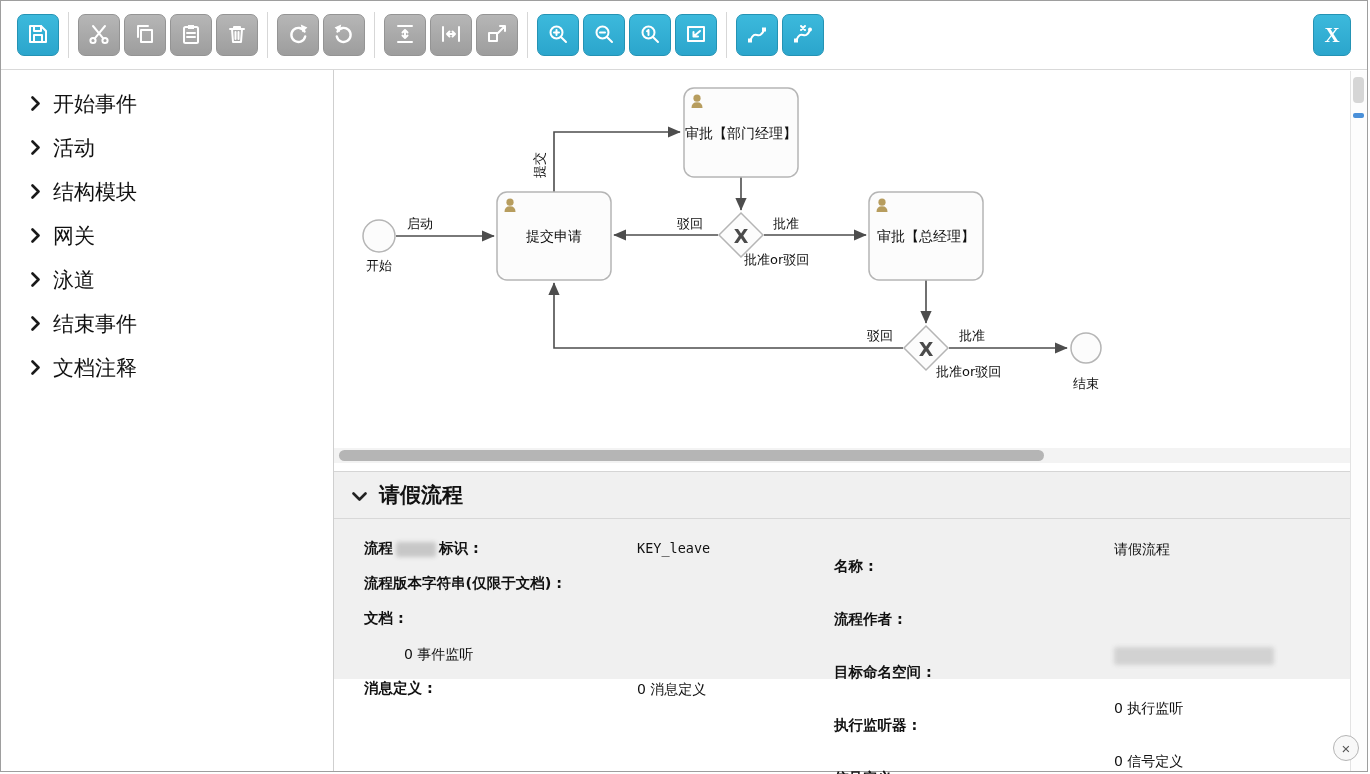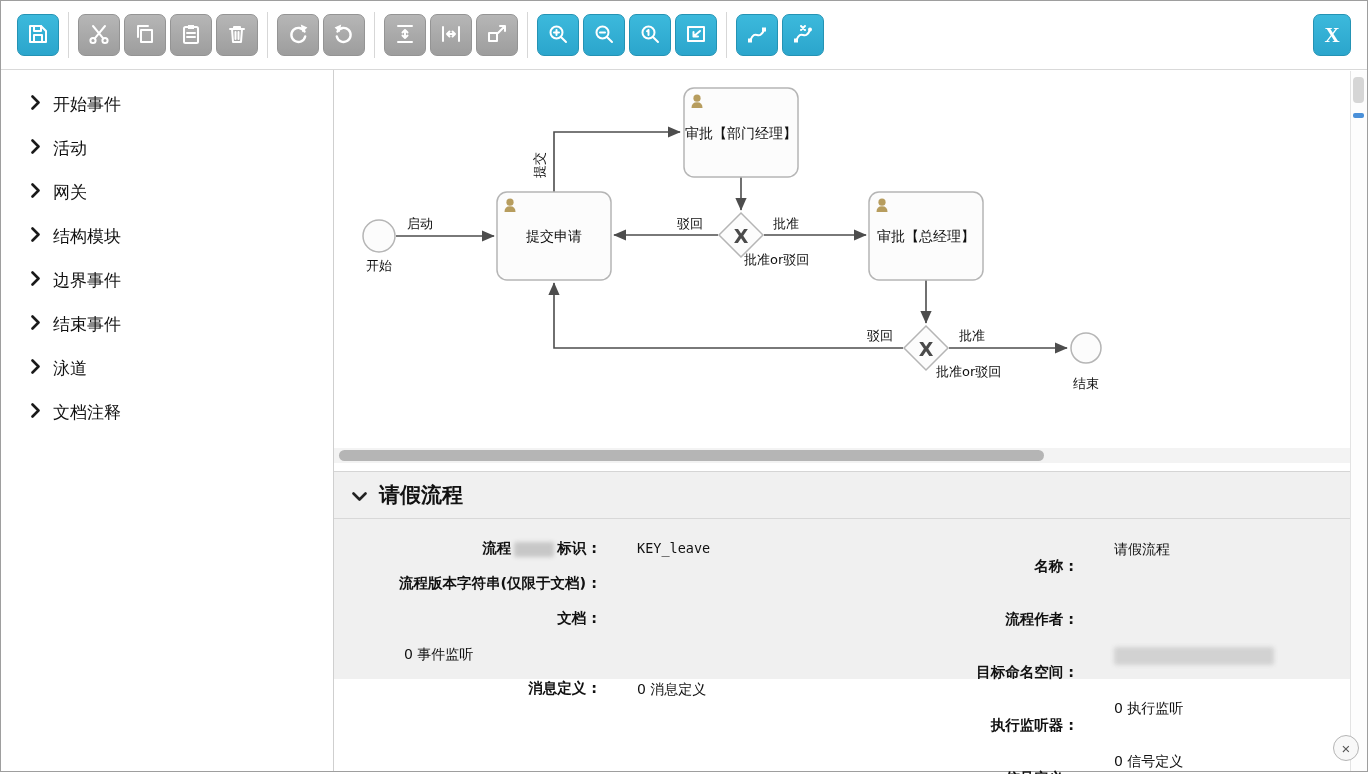--- a/index.html
+++ b/index.html
@@ -11,21 +11,21 @@
   .tbtn{width:42px;height:42px;border-radius:7px;display:flex;align-items:center;justify-content:center;margin:0 2px;padding:0;cursor:pointer;}
   .tbtn.on{background:linear-gradient(#3cb9dc,#2ba5cc);border:1px solid #2493b4;}
   .tbtn.off{background:linear-gradient(#b6b6b6,#9d9d9d);border:1px solid #949494;}
   .tbtn svg{stroke:#fff;fill:none;stroke-width:2;stroke-linecap:round;stroke-linejoin:round;}
   .sep{width:1px;height:46px;background:#d7d7d7;margin:0 7px;}
   .xbtn{margin-left:auto;width:38px;color:#fff;font-family:"Liberation Serif","DejaVu Serif",serif;font-size:21px;font-weight:bold;}
 
   
   .main{display:flex;height:701px;}
   .palette{width:333px;border-right:1px solid #cfcfcf;box-sizing:border-box;padding-top:12px;background:#fff;}
-  .pal-item{display:flex;align-items:center;gap:13px;height:44px;padding-left:30px;font-size:17px;cursor:pointer;}
+  .pal-item{display:flex;align-items:center;gap:13px;height:44px;padding-left:30px;font-size:21px;cursor:pointer;}
   .pal-item svg{stroke:#1a1a1a;fill:none;stroke-width:2.6;stroke-linecap:round;stroke-linejoin:round;flex:0 0 auto;}
   .work{position:relative;flex:1;}
 
   
   .canvas{position:relative;height:378px;background:#fff;}
   .vscroll{position:absolute;top:4px;right:2px;bottom:2px;width:15px;background:#f6f6f6;border:1px solid #e4e4e4;box-sizing:border-box;}
   .vs-arrow{position:absolute;left:0;width:13px;height:14px;display:flex;align-items:center;justify-content:center;}
   .tri-up{width:0;height:0;border-left:4px solid transparent;border-right:4px solid transparent;border-bottom:6px solid #8a8a8a;}
   .tri-down{width:0;height:0;border-left:4px solid transparent;border-right:4px solid transparent;border-top:6px solid #8a8a8a;}
   .vthumb{position:absolute;left:1px;top:16px;width:11px;height:46px;background:#c2c2c2;border-radius:5px;}
@@ -43,21 +43,21 @@
   
   .props{margin-top:8px;height:208px;background:#f0f0f0;border-top:1px solid #d5d5d5;box-sizing:border-box;margin-right:2px;}
   .props-head{display:flex;align-items:center;gap:12px;height:46px;padding-left:18px;border-bottom:1px solid #d8d8d8;cursor:pointer;}
   .props-head svg{stroke:#222;fill:none;stroke-width:2.6;stroke-linecap:round;stroke-linejoin:round;}
   .props-title{font-size:21px;font-weight:bold;}
   .props-grid{display:flex;padding:12px 20px 0 30px;}
   .pcol{display:flex;flex-direction:column;}
   .pcol-left{width:470px;}
   .pcol-right{flex:1;}
   .prow{display:flex;align-items:flex-start;margin:7px 0;}
-  .plabel{width:233px;font-weight:bold;font-size:14.5px;flex:0 0 auto;line-height:1.45;text-align:right;}
+  .plabel{width:233px;font-weight:bold;font-size:14.5px;flex:0 0 auto;line-height:1.45;}
   .pcol-right .plabel{width:240px;margin-top:18px;}
   .pvalue{font-size:14px;padding-top:1px;line-height:1.45;padding-left:40px;}
   .mono{font-family:"DejaVu Sans Mono","Liberation Mono",monospace;font-size:13.5px;}
   .redact{display:inline-block;vertical-align:middle;height:15px;background:#c7c7c7;border-radius:2px;filter:blur(2px);}
   .redact.sm{width:40px;margin:0 3px;}
   .redact.lg{width:160px;height:18px;background:#d2d2d2;}
 
   
   .page-scroll{position:absolute;top:70px;right:0;bottom:0;width:16px;border-left:1px solid #e3e3e3;background:#fdfdfd;}
   .ps-thumb{position:absolute;top:6px;left:2px;width:11px;height:26px;background:#d6d6d6;border-radius:4px;}
@@ -197,45 +197,39 @@
       <div class="pal-item">
           <span><svg width="9" height="15" viewBox="0 0 9 15">
               <polyline points="1.5,1.5 7.5,7.5 1.5,13.5"></polyline>
             </svg></span>
           <span>活动</span>
         </div>
       <div class="pal-item">
           <span><svg width="9" height="15" viewBox="0 0 9 15">
               <polyline points="1.5,1.5 7.5,7.5 1.5,13.5"></polyline>
             </svg></span>
+          <span>结构模块</span>
+        </div>
+      <div class="pal-item">
+          <span><svg width="9" height="15" viewBox="0 0 9 15">
+              <polyline points="1.5,1.5 7.5,7.5 1.5,13.5"></polyline>
+            </svg></span>
           <span>网关</span>
         </div>
       <div class="pal-item">
           <span><svg width="9" height="15" viewBox="0 0 9 15">
               <polyline points="1.5,1.5 7.5,7.5 1.5,13.5"></polyline>
             </svg></span>
-          <span>结构模块</span>
-        </div>
-      <div class="pal-item">
-          <span><svg width="9" height="15" viewBox="0 0 9 15">
-              <polyline points="1.5,1.5 7.5,7.5 1.5,13.5"></polyline>
-            </svg></span>
-          <span>边界事件</span>
+          <span>泳道</span>
         </div>
       <div class="pal-item">
           <span><svg width="9" height="15" viewBox="0 0 9 15">
               <polyline points="1.5,1.5 7.5,7.5 1.5,13.5"></polyline>
             </svg></span>
           <span>结束事件</span>
-        </div>
-      <div class="pal-item">
-          <span><svg width="9" height="15" viewBox="0 0 9 15">
-              <polyline points="1.5,1.5 7.5,7.5 1.5,13.5"></polyline>
-            </svg></span>
-          <span>泳道</span>
         </div>
       <div class="pal-item">
           <span><svg width="9" height="15" viewBox="0 0 9 15">
               <polyline points="1.5,1.5 7.5,7.5 1.5,13.5"></polyline>
             </svg></span>
           <span>文档注释</span>
         </div>
     </div>
 
     <div class="work">

